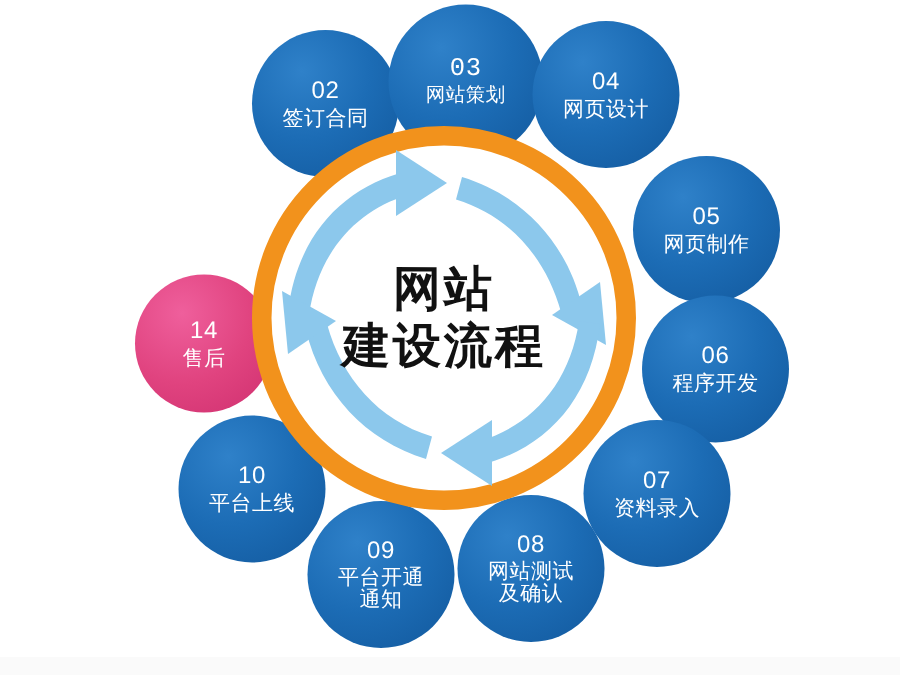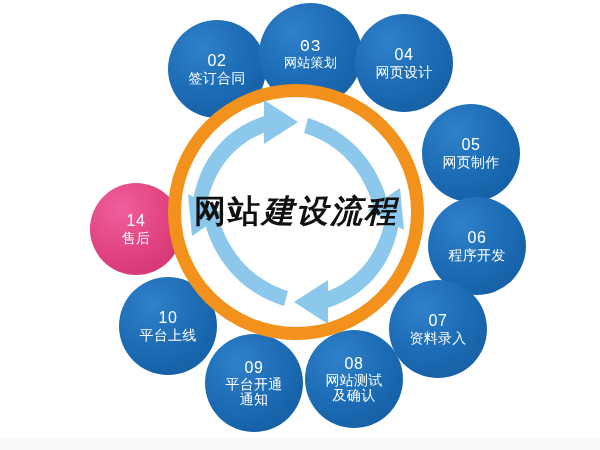--- a/index.html
+++ b/index.html
@@ -77,39 +77,39 @@
     background: #ffffff;
     box-sizing: border-box;
   }
   #center-title {
     position: absolute;
     left: 168px;
     top: 84px;
     width: 256px;
     height: 256px;
     display: flex;
+    flex-direction: column;
     align-items: center;
     justify-content: center;
     color: #111111;
     text-align: center;
     z-index: 6;
     pointer-events: none;
   }
   #center-title .t1 {
     font-size: 32px;
     font-weight: 700;
     letter-spacing: 2px;
     line-height: 1.18;
   }
   #center-title .t2 {
     font-size: 32px;
     font-weight: 700;
     letter-spacing: 2px;
     line-height: 1.18;
-    font-style: italic;
   }
   #arrows {
     position: absolute;
     left: 168px;
     top: 84px;
     width: 256px;
     height: 256px;
     z-index: 4;
     pointer-events: none;
   }

